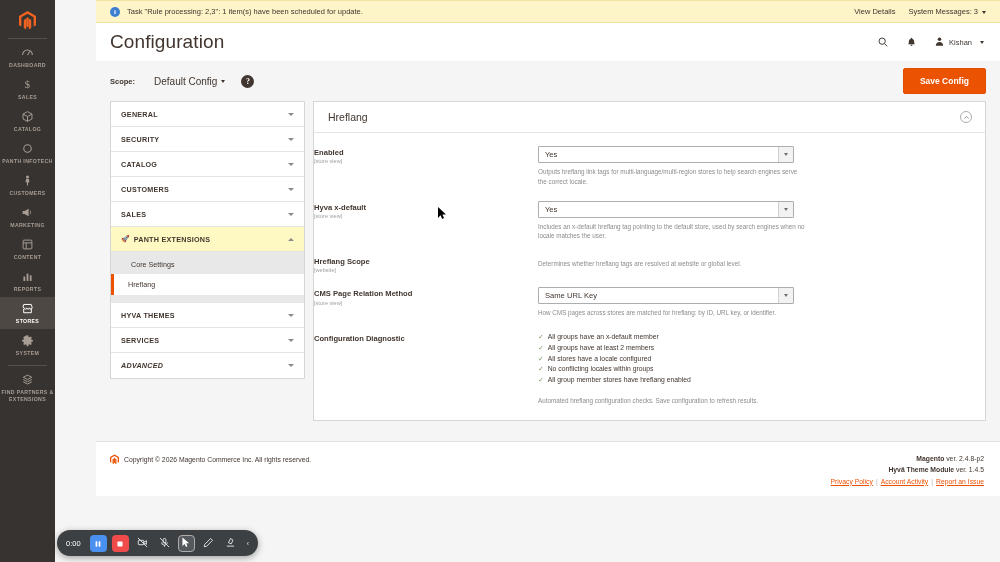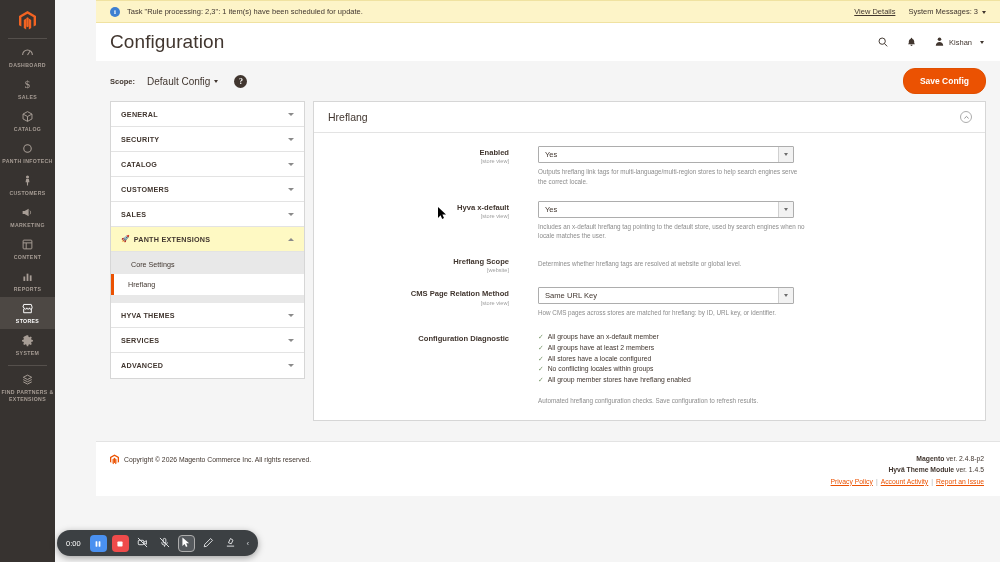--- a/index.html
+++ b/index.html
@@ -49,21 +49,21 @@
     font-size: 7.5px; color: #41362f;
   }
   .msg-ico {
     width: 10px; height: 10px; border-radius: 50%; background: #3d7fd1;
     display: inline-flex; align-items: center; justify-content: center;
     color: #fff; font-size: 7px; font-weight: 700; font-family: "Liberation Serif", serif;
     margin-right: 7px; flex: 0 0 auto;
   }
   #msg-text { flex: 1; }
   #msg-right { display: flex; align-items: center; gap: 13px; font-size: 7.5px; }
-  #msg-right .lnk { color: #41362f; text-decoration: underline; cursor: pointer; }
+  #msg-right .lnk { color: #41362f; cursor: pointer; }
   #msg-right .sysmsg { color: #41362f; cursor: pointer; }
   .caret-sm {
     display: inline-block; width: 0; height: 0; margin-left: 4px;
     border-left: 2.6px solid transparent; border-right: 2.6px solid transparent;
     border-top: 3.2px solid #41362f; vertical-align: middle;
   }
 
   
   #page-head {
     margin-left: 41px; width: 904px; height: 38px; background: #fff;
@@ -72,44 +72,44 @@
   #page-title { font-size: 19px; font-weight: 400; color: #41362f; letter-spacing: .1px; }
   #head-tools { margin-left: auto; display: flex; align-items: center; gap: 17px; }
   .head-btn { cursor: pointer; display: flex; align-items: center; color: #41362f; }
   #user-menu { display: flex; align-items: center; gap: 4px; cursor: pointer; font-size: 7.5px; color: #41362f; }
 
   
   #scope-bar {
     margin-left: 41px; width: 904px; height: 40px; background: #f5f5f5;
     display: flex; align-items: center; padding: 0 14px;
   }
-  #scope-label { font-size: 7.5px; font-weight: 700; color: #41362f; margin-right: 5px; }
+  #scope-label { font-size: 7.5px; font-weight: 700; color: #41362f; margin-right: 12px; }
   #scope-select { font-size: 10px; color: #41362f; cursor: pointer; padding-left: 7px; }
   #scope-help {
     width: 13px; height: 13px; border-radius: 50%; background: #41362f; color: #fff;
     display: inline-flex; align-items: center; justify-content: center;
     font-size: 8px; font-weight: 700; margin-left: 16px; cursor: pointer;
     font-family: "Liberation Serif", serif;
   }
   #save-config {
     margin-left: auto; background: #eb5202; color: #fff; border: 1px solid #e04f00;
-    border-radius: 12px; font-size: 8.5px; font-weight: 700; padding: 7px 16px;
+    border-radius: 2px; font-size: 8.5px; font-weight: 700; padding: 7px 16px;
     cursor: pointer; font-family: "Liberation Sans", sans-serif;
   }
 
   
   #main { margin-left: 41px; width: 904px; display: flex; padding: 0 14px; align-items: flex-start; }
 
   
   #config-menu { width: 195px; flex: 0 0 195px; background: #fff; border: 1px solid #d6d6d6; }
   .cm-section {
     border-bottom: 1px solid #e3e3e3; display: flex; align-items: center;
     padding: 0 10px; height: 25px; cursor: pointer; background: #fff;
   }
-  .cm-section:last-child { border-bottom: none; }
+  .cm-section:last-child { border-bottom: none; font-style: italic; }
   .cm-title {
     font-size: 7.2px; font-weight: 700; letter-spacing: .25px; color: #41362f;
     text-transform: uppercase; flex: 1;
   }
   .cm-section.open { background: #fef9c3; }
   .chev {
     width: 0; height: 0; border-left: 3.2px solid transparent; border-right: 3.2px solid transparent;
     border-top: 3.6px solid #8a8a8a;
   }
   .chev.up { border-top: none; border-bottom: 3.6px solid #8a8a8a; }
@@ -133,21 +133,21 @@
   #section-title { font-size: 10.5px; color: #41362f; font-weight: 400; }
   #collapse-toggle {
     margin-left: auto; width: 12px; height: 12px; border-radius: 50%;
     border: 1px solid #adadad; display: flex; align-items: center; justify-content: center;
     cursor: pointer;
   }
 
   #fields { padding: 13px 0 16px; }
   .frow { display: flex; margin-bottom: 14px; }
   .flabel {
-    width: 204px; flex: 0 0 204px; text-align: right; padding-right: 9px; padding-top: 2px;
+    width: 204px; flex: 0 0 204px; text-align: left; padding-right: 9px; padding-top: 2px;
   }
   .flabel .lb { font-size: 7.6px; font-weight: 700; color: #41362f; display: block; line-height: 1.25; }
   .flabel .scope { font-size: 5.6px; color: #9e9e9e; display: block; margin-top: 1px; }
   .fctl { flex: 1; padding-right: 22px; margin-left: 20px; }
   .sel {
     position: relative; width: 256px; height: 17px; border: 1px solid #adadad;
     background: #fff; border-radius: 1px; display: flex; align-items: center;
     padding: 0 6px; font-size: 7.6px; color: #41362f; cursor: pointer;
   }
   .sel-arrow {

